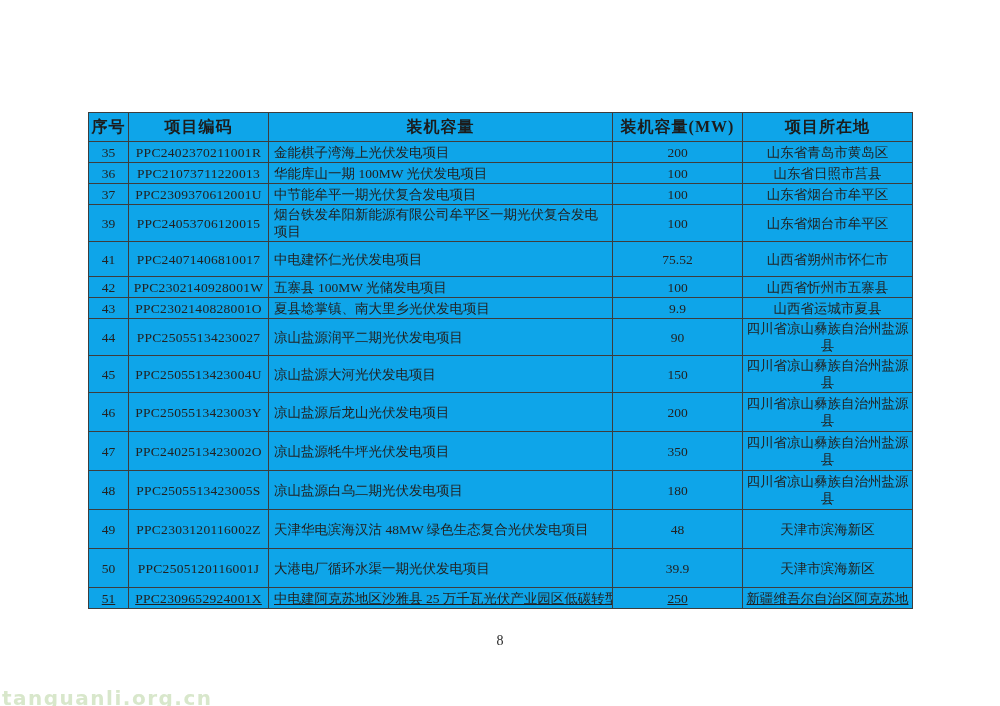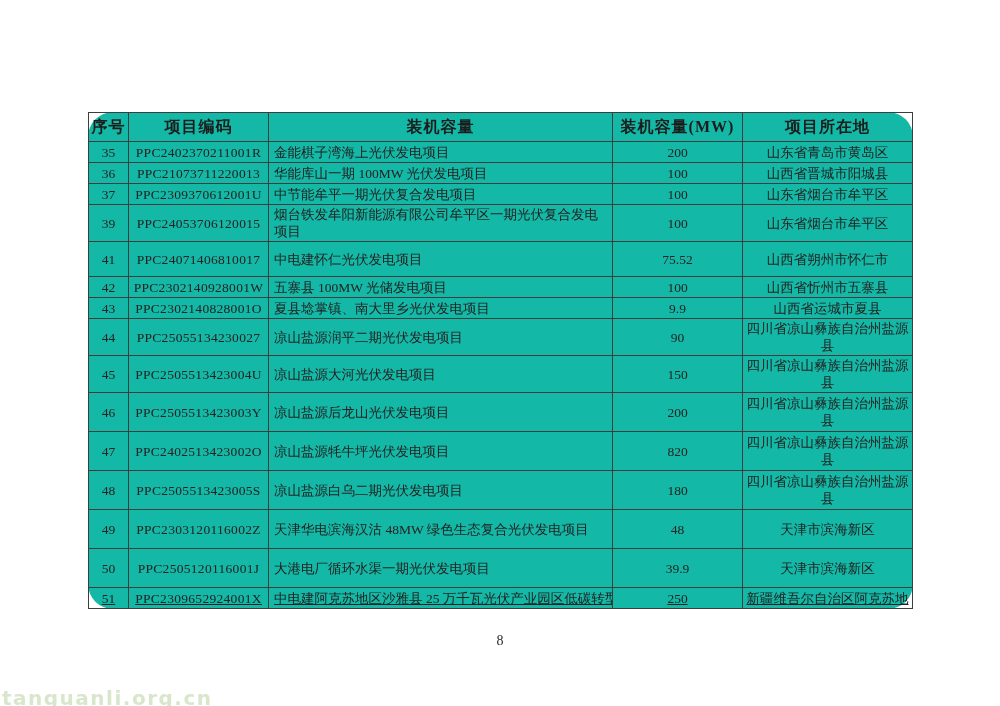--- a/index.html
+++ b/index.html
@@ -4,22 +4,21 @@
 <style>
   html, body { margin:0; padding:0; }
   body {
     width:1000px; height:706px; position:relative; overflow:hidden;
     background:#ffffff;
     font-family:"Liberation Serif", "DejaVu Serif", serif;
   }
   .doc-table {
     position:absolute; left:88px; top:112px; width:824px;
     border-collapse:collapse; table-layout:fixed;
-    background:#14b8a6;
-    border-radius:25px;
+    background:#0ea5e9;
   }
   .doc-table th, .doc-table td {
     border:1px solid #3d3d3d;
     overflow:hidden;
   }
   .doc-table th {
     height:28px; font-size:16px; font-weight:bold; color:#1c1c1c;
     text-align:center; padding:0 2px; letter-spacing:1px;
   }
   .doc-table td {
@@ -74,21 +73,21 @@
       <td class="cell-code">PPC2402370211001R</td>
       <td class="cell-name">金能棋子湾海上光伏发电项目</td>
       <td class="cell-capacity">200</td>
       <td class="cell-location">山东省青岛市黄岛区</td>
     </tr>
         <tr>
       <td class="cell-no">36</td>
       <td class="cell-code">PPC21073711220013</td>
       <td class="cell-name">华能库山一期 100MW 光伏发电项目</td>
       <td class="cell-capacity">100</td>
-      <td class="cell-location">山西省晋城市阳城县</td>
+      <td class="cell-location">山东省日照市莒县</td>
     </tr>
         <tr>
       <td class="cell-no">37</td>
       <td class="cell-code">PPC2309370612001U</td>
       <td class="cell-name">中节能牟平一期光伏复合发电项目</td>
       <td class="cell-capacity">100</td>
       <td class="cell-location">山东省烟台市牟平区</td>
     </tr>
         <tr>
       <td class="cell-no">39</td>
@@ -136,21 +135,21 @@
       <td class="cell-no">46</td>
       <td class="cell-code">PPC2505513423003Y</td>
       <td class="cell-name">凉山盐源后龙山光伏发电项目</td>
       <td class="cell-capacity">200</td>
       <td class="cell-location">四川省凉山彝族自治州盐源县</td>
     </tr>
         <tr>
       <td class="cell-no">47</td>
       <td class="cell-code">PPC2402513423002O</td>
       <td class="cell-name">凉山盐源牦牛坪光伏发电项目</td>
-      <td class="cell-capacity">820</td>
+      <td class="cell-capacity">350</td>
       <td class="cell-location">四川省凉山彝族自治州盐源县</td>
     </tr>
         <tr>
       <td class="cell-no">48</td>
       <td class="cell-code">PPC2505513423005S</td>
       <td class="cell-name">凉山盐源白乌二期光伏发电项目</td>
       <td class="cell-capacity">180</td>
       <td class="cell-location">四川省凉山彝族自治州盐源县</td>
     </tr>
         <tr>

